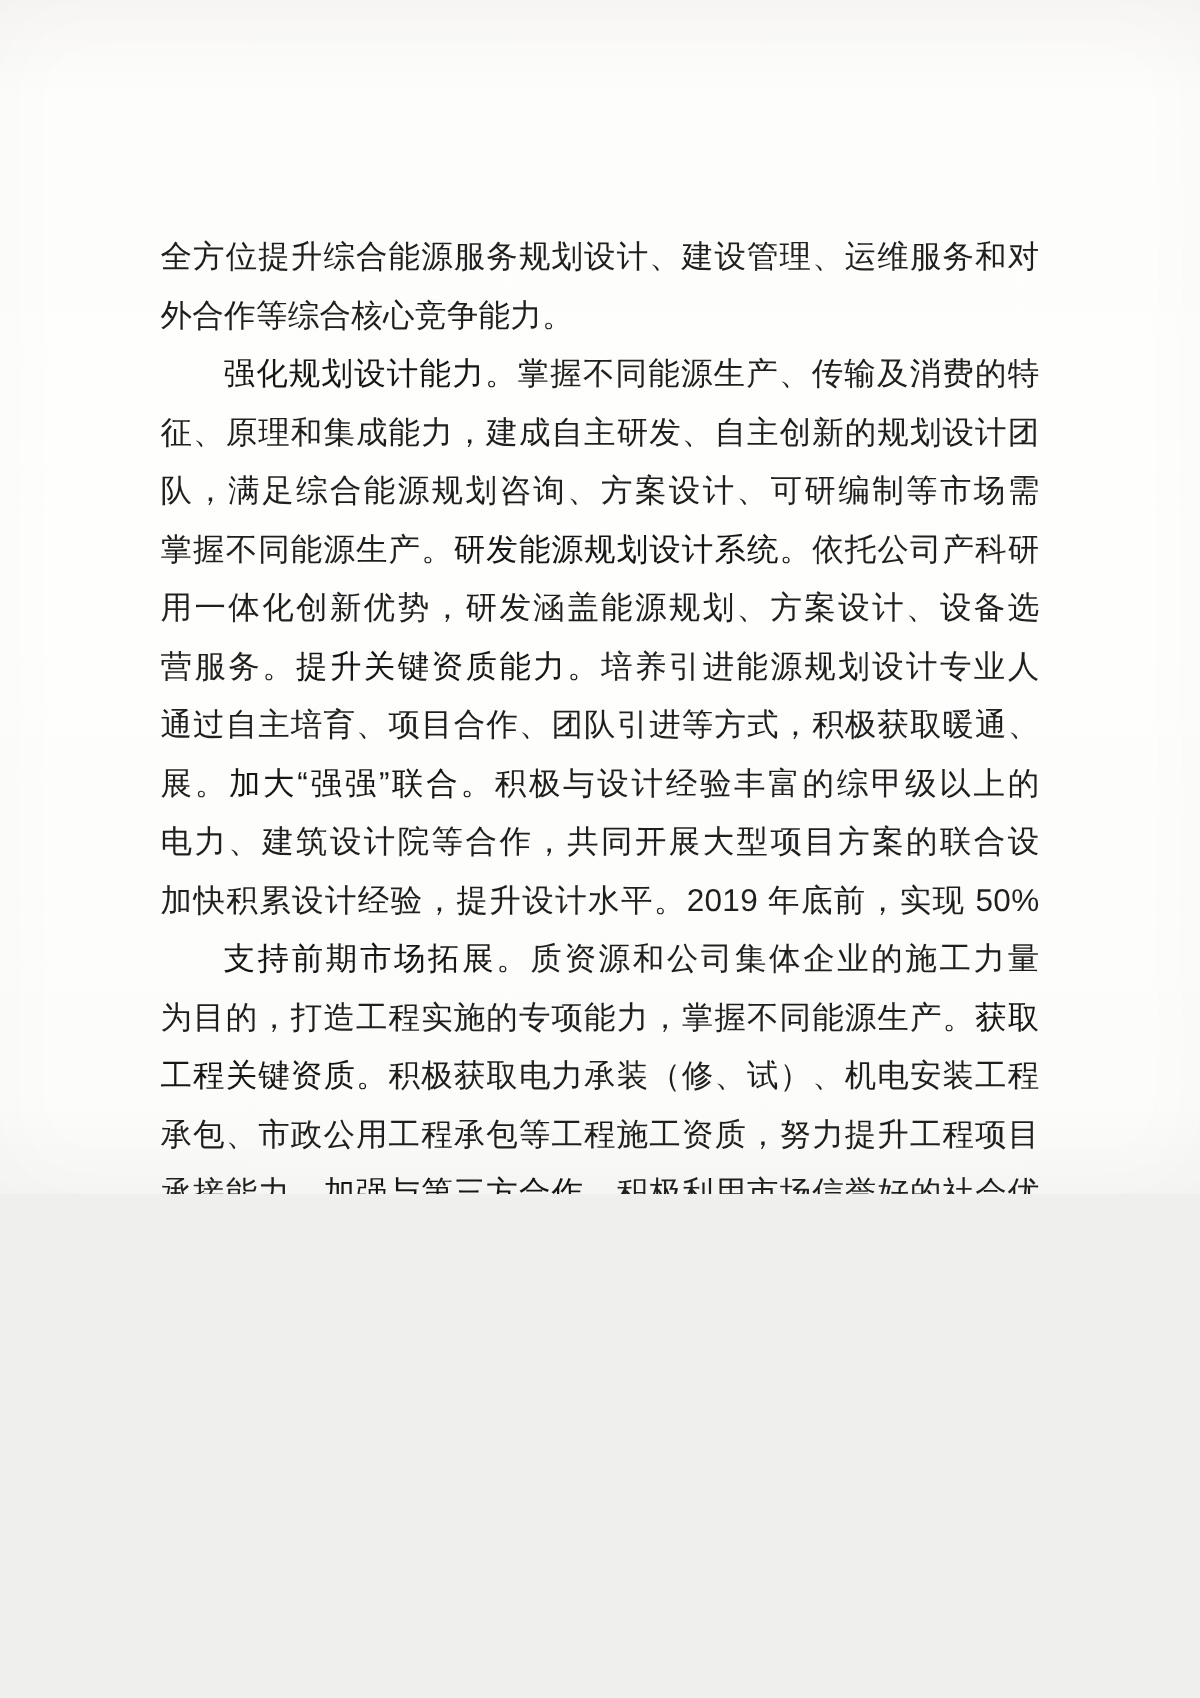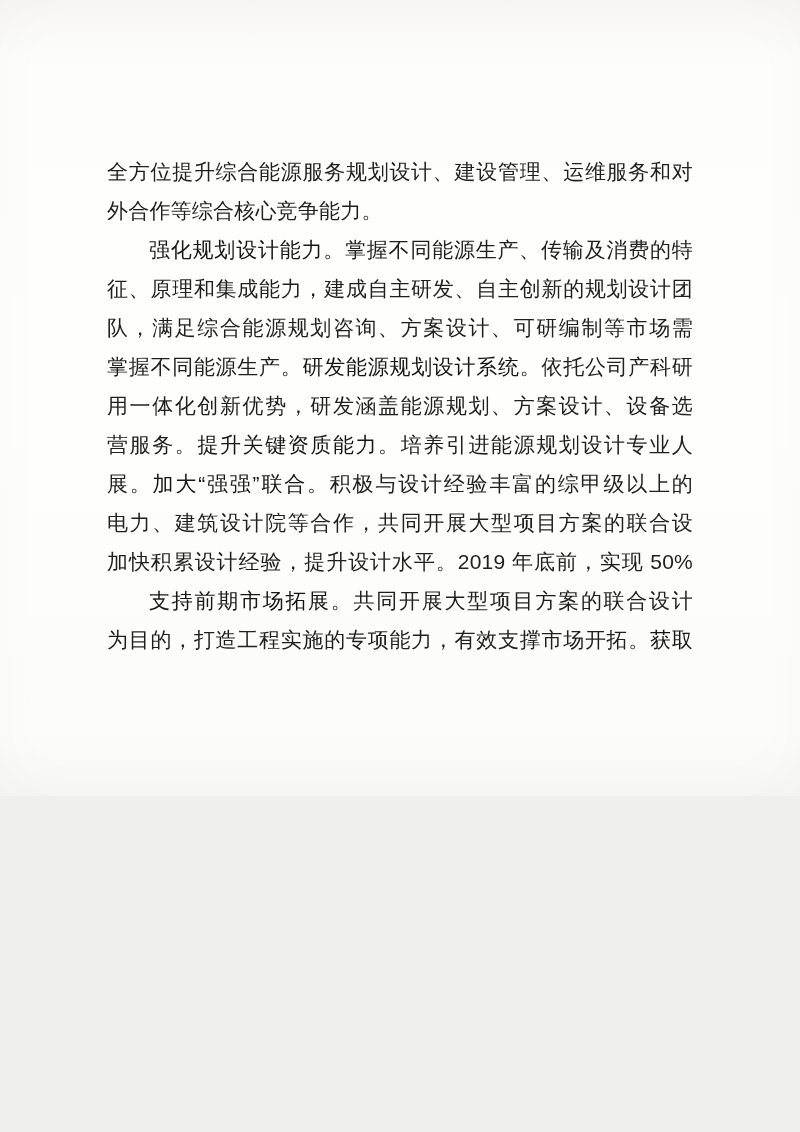--- a/index.html
+++ b/index.html
@@ -54,19 +54,23 @@
 <div class="page">
   <div class="text-block" id="text-block" style="color: rgb(31, 31, 31);">
       <div class="line"><span class="seg">全方位提升综合能源服务规划设计、建设管理、运维服务和对</span></div>
       <div class="line para-end"><span class="seg">外合作等综合核心竞争能力。</span></div>
       <div class="line indent"><span class="seg bold">强化规划设计能力。</span><span class="seg">掌握不同能源生产、传输及消费的特</span></div>
       <div class="line"><span class="seg">征、原理和集成能力，建成自主研发、自主创新的规划设计团</span></div>
       <div class="line"><span class="seg">队，满足综合能源规划咨询、方案设计、可研编制等市场需要，</span></div>
       <div class="line"><span class="seg">掌握不同能源生产。</span><span class="seg bold">研发能源规划设计系统。</span><span class="seg">依托公司产科研</span></div>
       <div class="line"><span class="seg">用一体化创新优势，研发涵盖能源规划、方案设计、设备选型、</span></div>
       <div class="line"><span class="seg">营服务。</span><span class="seg bold">提升关键资质能力。</span><span class="seg">培养引进能源规划设计专业人才，</span></div>
+      <div class="line"><span class="seg">通过自主培育、项目合作、团队引进等方式，积极获取暖通、</span></div>
       <div class="line"><span class="seg">展。</span><span class="seg bold">加大“强强”联合。</span><span class="seg">积极与设计经验丰富的综甲级以上的</span></div>
       <div class="line"><span class="seg">电力、建筑设计院等合作，共同开展大型项目方案的联合设计，</span></div>
       <div class="line"><span class="seg">加快积累设计经验，提升设计水平。2019 年底前，实现 50%的</span></div>
-      <div class="line indent"><span class="seg bold">支持前期市场拓展。</span><span class="seg">共同开展大型项目方案的联合设计</span></div>
-      <div class="line"><span class="seg">为目的，打造工程实施的专项能力，有效支撑市场开拓。</span><span class="seg bold">获取</span></div>
+      <div class="line indent"><span class="seg bold">支持前期市场拓展。</span><span class="seg">质资源和公司集体企业的施工力量</span></div>
+      <div class="line"><span class="seg">为目的，打造工程实施的专项能力，掌握不同能源生产。</span><span class="seg bold">获取</span></div>
+      <div class="line"><span class="seg bold">工程关键资质。</span><span class="seg">积极获取电力承装（修、试）、机电安装工程</span></div>
+      <div class="line"><span class="seg">承包、市政公用工程承包等工程施工资质，努力提升工程项目</span></div>
+      <div class="line"><span class="seg">承接能力。</span><span class="seg bold">加强与第三方合作。</span><span class="seg">积极利用市场信誉好的社会优</span></div>
     </div>
 </div>
 
 </body></html>

